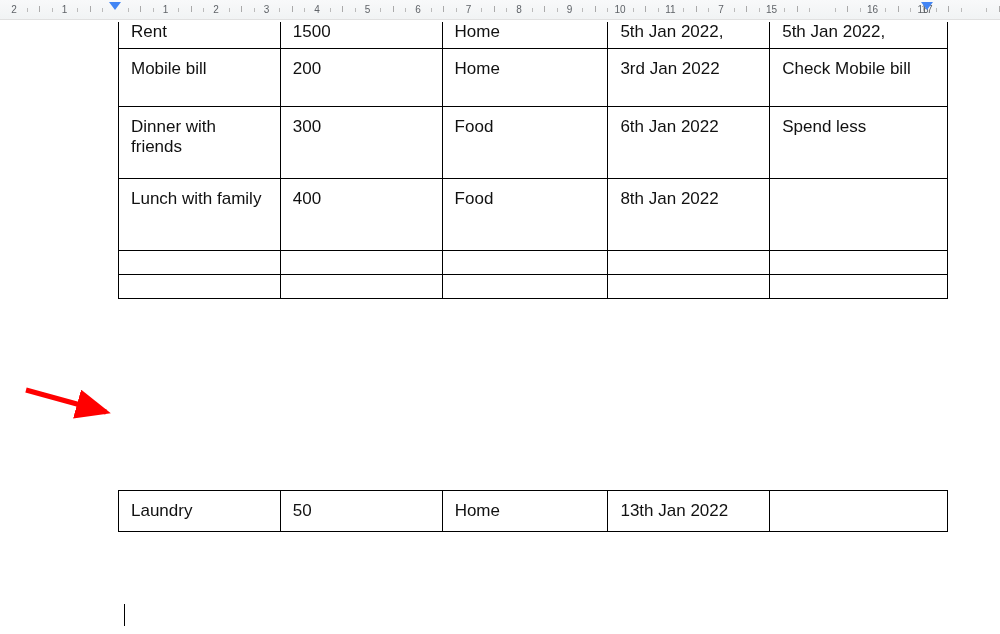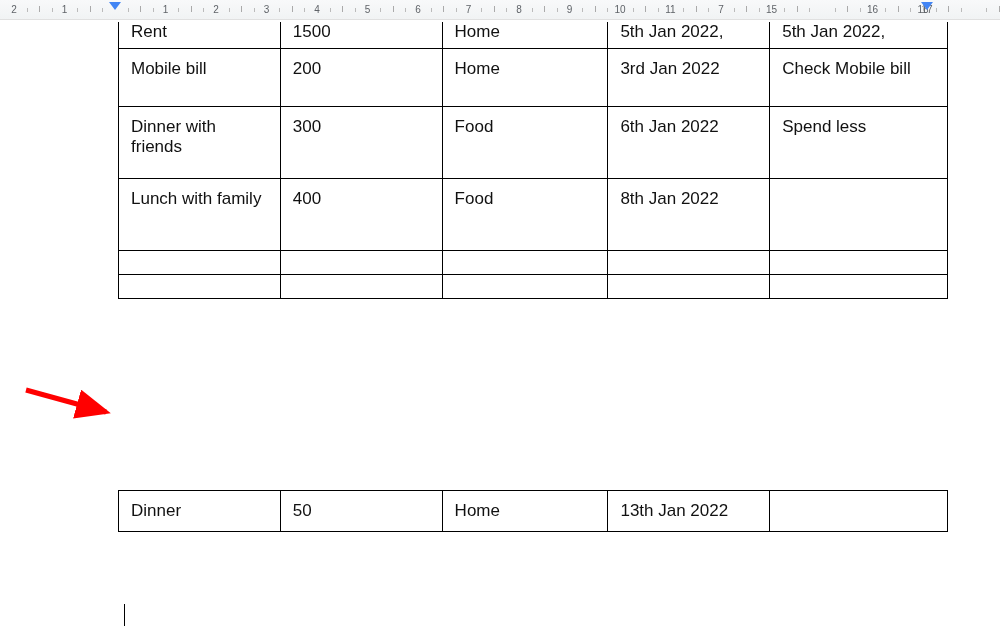--- a/index.html
+++ b/index.html
@@ -274,21 +274,21 @@
   <table class="table2">
     <colgroup>
       <col class="col1">
         <col class="col2">
         <col class="col3">
         <col class="col4">
         <col class="col5">
     </colgroup>
     <tbody id="t2body">
         <tr>
-          <td>Dinner</td>
+          <td>Laundry</td>
           <td>50</td>
           <td>Home</td>
           <td>13th Jan 2022</td>
           <td></td>
         </tr>
       </tbody>
   </table>
 
   <svg class="arrow" viewBox="0 0 100 40">
     <defs>

